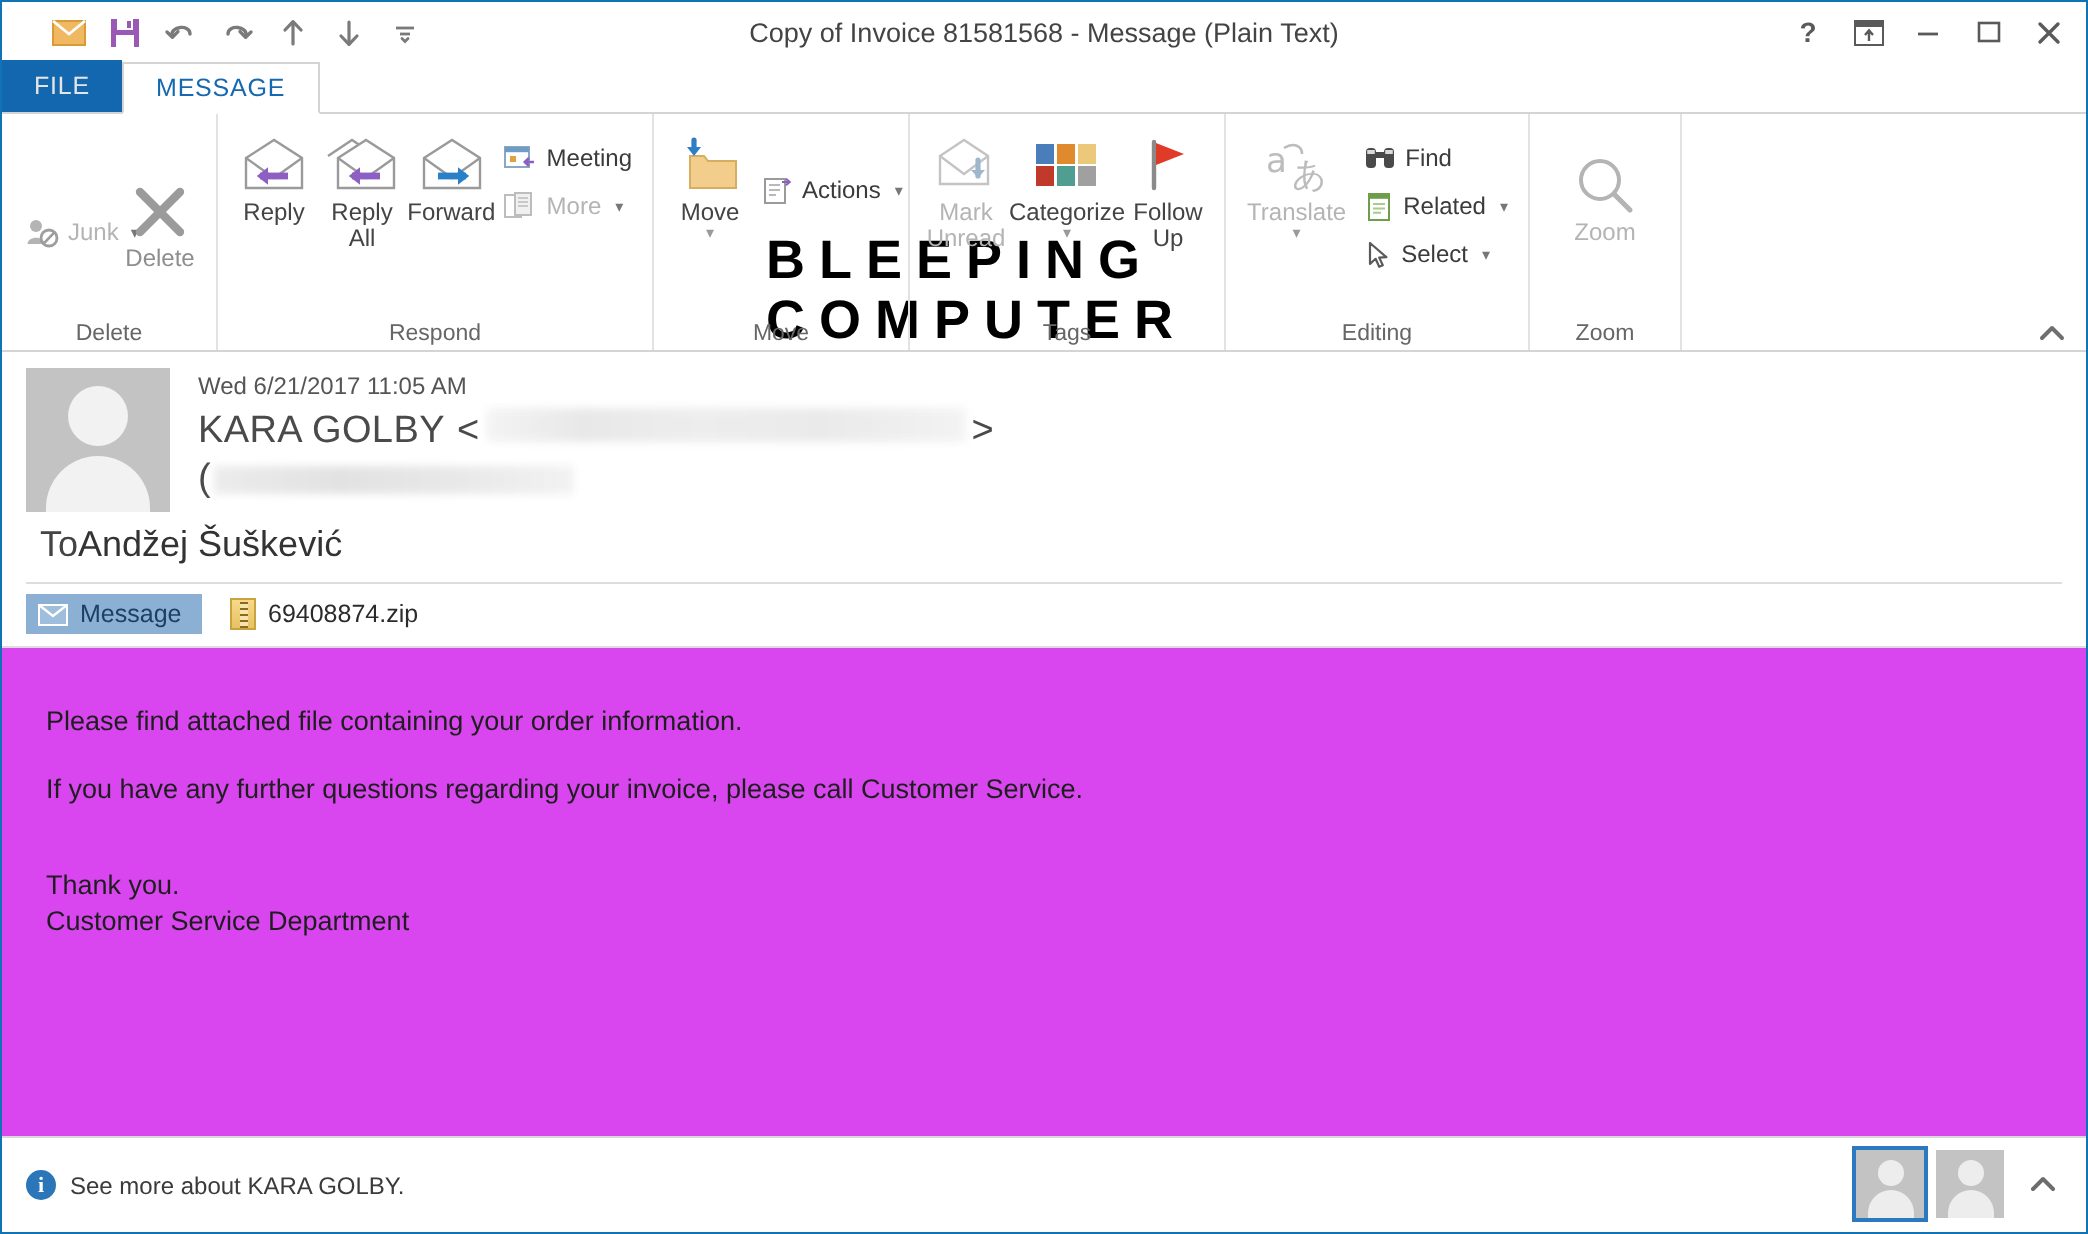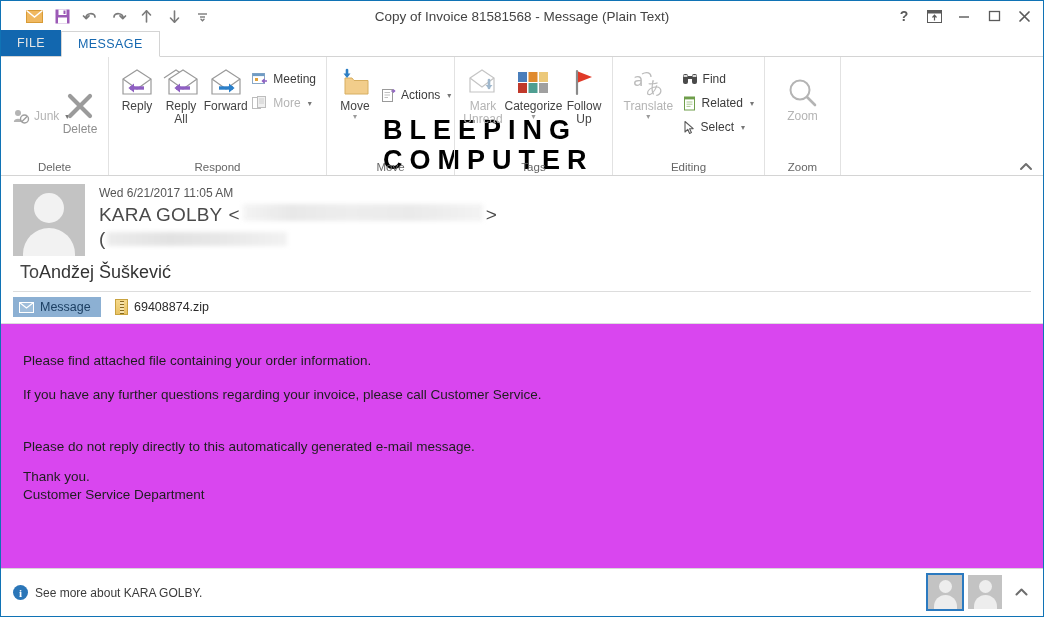--- a/index.html
+++ b/index.html
@@ -598,21 +598,20 @@
     </div>
     <div class="attach-item">
       <span class="zipicon"></span>
       <span>69408874.zip</span>
     </div>
   </div>
 
   <div class="bodyarea">
     <p>Please find attached file containing your order information.</p>
     <p class="gap">If you have any further questions regarding your invoice, please call Customer Service.</p>
-    <p>Please do not reply directly to this automatically generated e-mail message.</p>
     <p class="tight">Thank you.</p>
     <p class="tight">Customer Service Department</p>
   </div>
 
   <div class="statusbar">
     <div class="seemore">
       <span class="info-icon">i</span>
       <span>See more about KARA GOLBY.</span>
     </div>
     <div class="people-pane">

